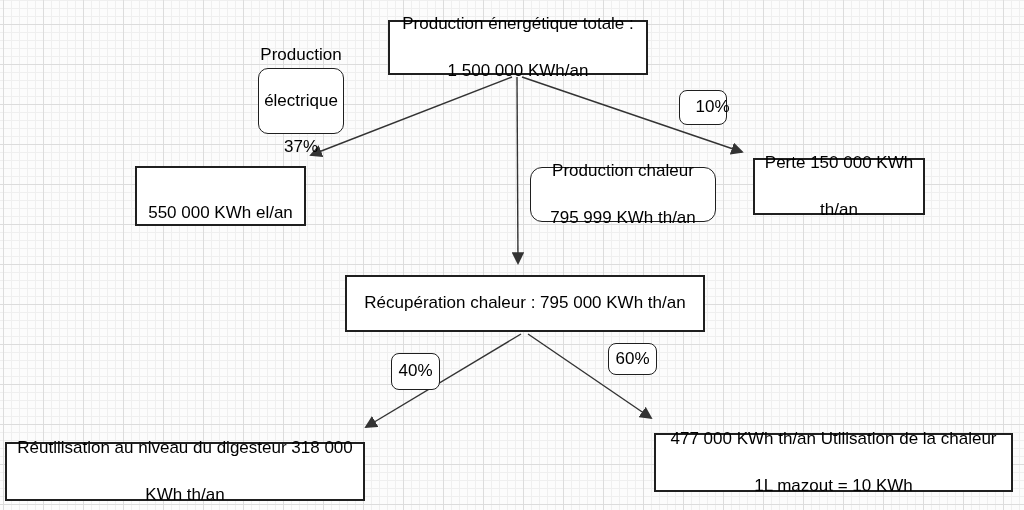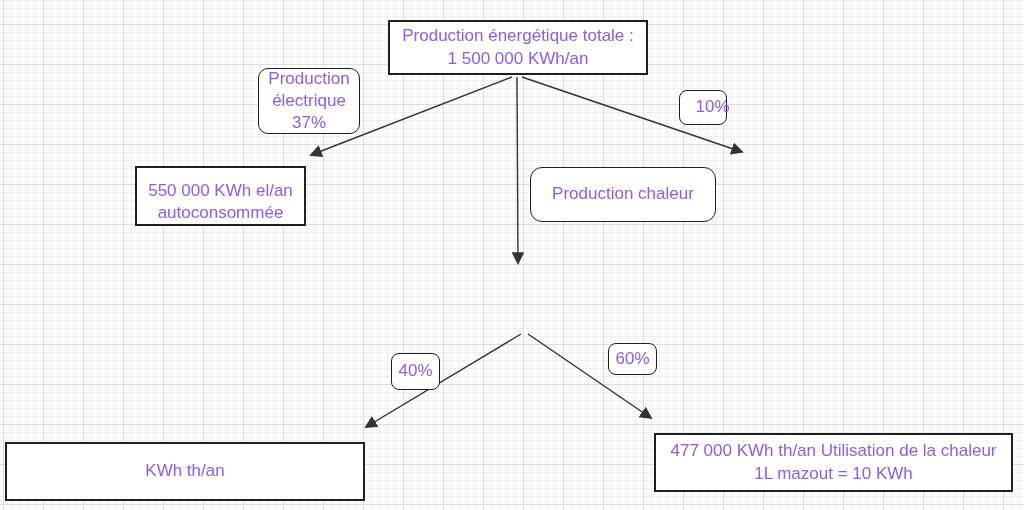--- a/index.html
+++ b/index.html
@@ -25,28 +25,28 @@
   }
 
   .node {
     position:absolute;
     box-sizing:border-box;
     background:#ffffff;
     border:2px solid #1f1f1f;
     display:flex; flex-direction:column;
     align-items:center; justify-content:center;
     text-align:center;
-    font-size:17px; line-height:1.3; color:#8b5cf6;
+    font-size:17px; line-height:1.3; color:#000000;gap:24px;
   }
   .node .line { display:block; white-space:nowrap; }
 
   .rounded { border-radius:10px; border-width:1.7px; }
 
   .n-total       { left:388px; top:20px;  width:260px; height:55px; }
-  .n-electric    { left:258px; top:68px;  width:102px; height:66px; }
+  .n-electric    { left:258px; top:68px;  width:86px; height:66px; }
   .n-pct10       { left:679px; top:90px;  width:48px;  height:35px; border-radius:8px;padding-left:19px; }
   .n-auto        { left:135px; top:166px; width:171px; height:60px;justify-content:flex-end; }
   .n-heat        { left:530px; top:167px; width:186px; height:55px; border-radius:12px;text-align:center; }
   .n-perte       { left:753px; top:158px; width:172px; height:57px; }
   .n-recup       { left:345px; top:275px; width:360px; height:57px; }
   .n-pct40       { left:367px; top:353px; width:49px;  height:37px; border-radius:8px;margin-left:24px; }
   .n-pct60       { left:608px; top:343px; width:49px;  height:32px; border-radius:8px; }
   .n-digesteur   { left:5px;   top:442px; width:360px; height:59px; }
   .n-utilisation { left:654px; top:433px; width:359px; height:59px; }
 </style>
@@ -80,38 +80,46 @@
     <span class="line">électrique</span>
     <span class="line">37%</span>
   </div>
 
   <div class="node rounded n-pct10">
     <span class="line">10%</span>
   </div>
 
   <div class="node n-auto">
     <span class="line">550 000 KWh el/an</span>
-    <span class="line">autoconsommée</span>
   </div>
 
   <div class="node rounded n-heat">
     <span class="line">Production chaleur</span>
+    <span class="line">795 999 KWh th/an</span>
   </div>
 
+  <div class="node n-perte">
+    <span class="line">Perte 150 000 KWh</span>
+    <span class="line">th/an</span>
+  </div>
 
+  <div class="node n-recup">
+    <span class="line">Récupération chaleur : 795 000 KWh th/an</span>
+  </div>
 
   <div class="node rounded n-pct40">
     <span class="line">40%</span>
   </div>
 
   <div class="node rounded n-pct60">
     <span class="line">60%</span>
   </div>
 
   <div class="node n-digesteur">
+    <span class="line">Réutilisation au niveau du digesteur 318 000</span>
     <span class="line">KWh th/an</span>
   </div>
 
   <div class="node n-utilisation">
     <span class="line">477 000 KWh th/an Utilisation de la chaleur</span>
     <span class="line">1L mazout = 10 KWh</span>
   </div>
 
 </div>
 

